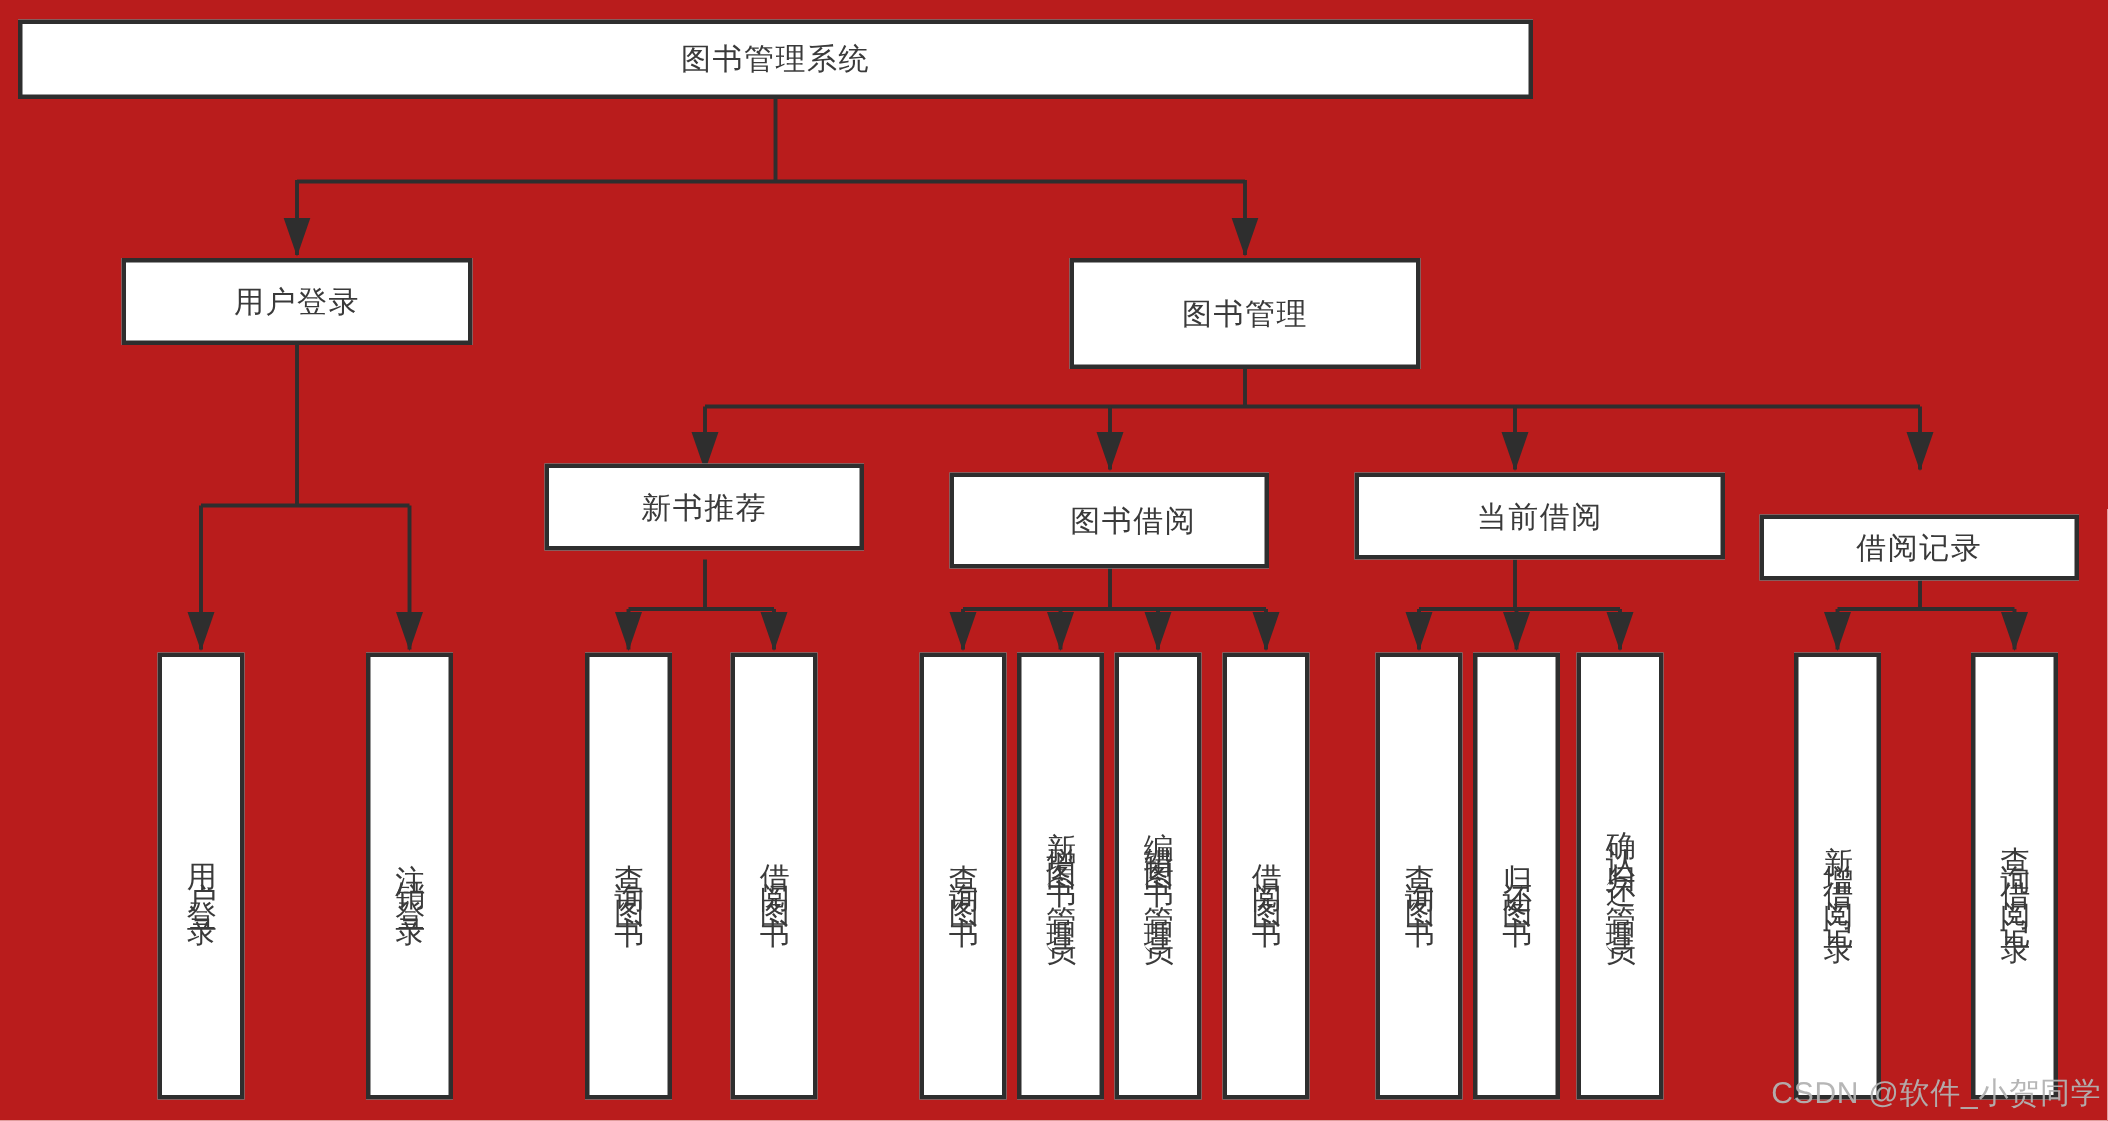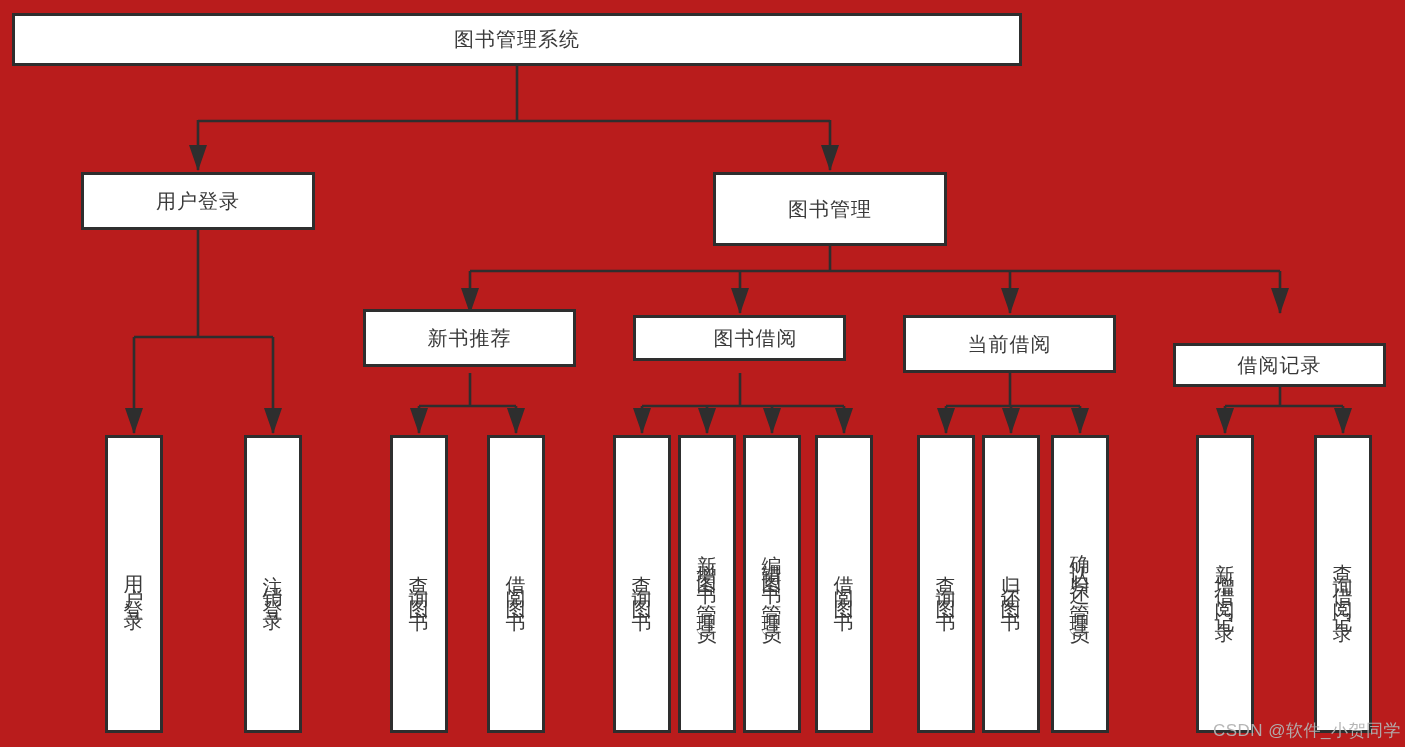--- a/index.html
+++ b/index.html
@@ -35,21 +35,21 @@
     text-orientation: mixed;
     line-height: 1;
     white-space: nowrap;
   }
   .ls12 { letter-spacing: 12px; }
   .ls10 { letter-spacing: 10px; }
   .watermark {
     position: absolute;
     right: 4px;
     bottom: 5px;
-    font-size: 17px;
+    font-size: 20px;
     color: rgba(178, 178, 178, 0.95);
     z-index: 5;
     letter-spacing: 0.5px;
   }
 </style>
 </head>
 <body>
 
 <div class="canvas">
 
@@ -103,24 +103,24 @@
   <div class="node" style="left:81px; top:172px; width:234px; height:58px;">
     <span>用户登录</span>
   </div>
   <div class="node" style="left:713px; top:172px; width:234px; height:74px;">
     <span>图书管理</span>
   </div>
 
   <div class="node" style="left:363px; top:309px; width:213px; height:58px;">
     <span>新书推荐</span>
   </div>
-  <div class="node" style="left:633px; top:315px; width:213px; height:46px;padding-left:32px;">
+  <div class="node" style="left:633px; top:315px; width:213px; height:64px;padding-left:32px;">
     <span>图书借阅</span>
   </div>
-  <div class="node" style="left:903px; top:315px; width:213px; height:58px;justify-content:center;">
+  <div class="node" style="left:903px; top:315px; width:247px; height:58px;justify-content:center;">
     <span>当前借阅</span>
   </div>
   <div class="node" style="left:1173px; top:315px; width:213px; height:44px;margin-top:28px;">
     <span>借阅记录</span>
   </div>
 
   <div class="node" style="left:105px; top:435px; width:58px; height:298px;">
     <span class="vtext ls12">用户登录</span>
   </div>
   <div class="node" style="left:244px; top:435px; width:58px; height:298px;">

